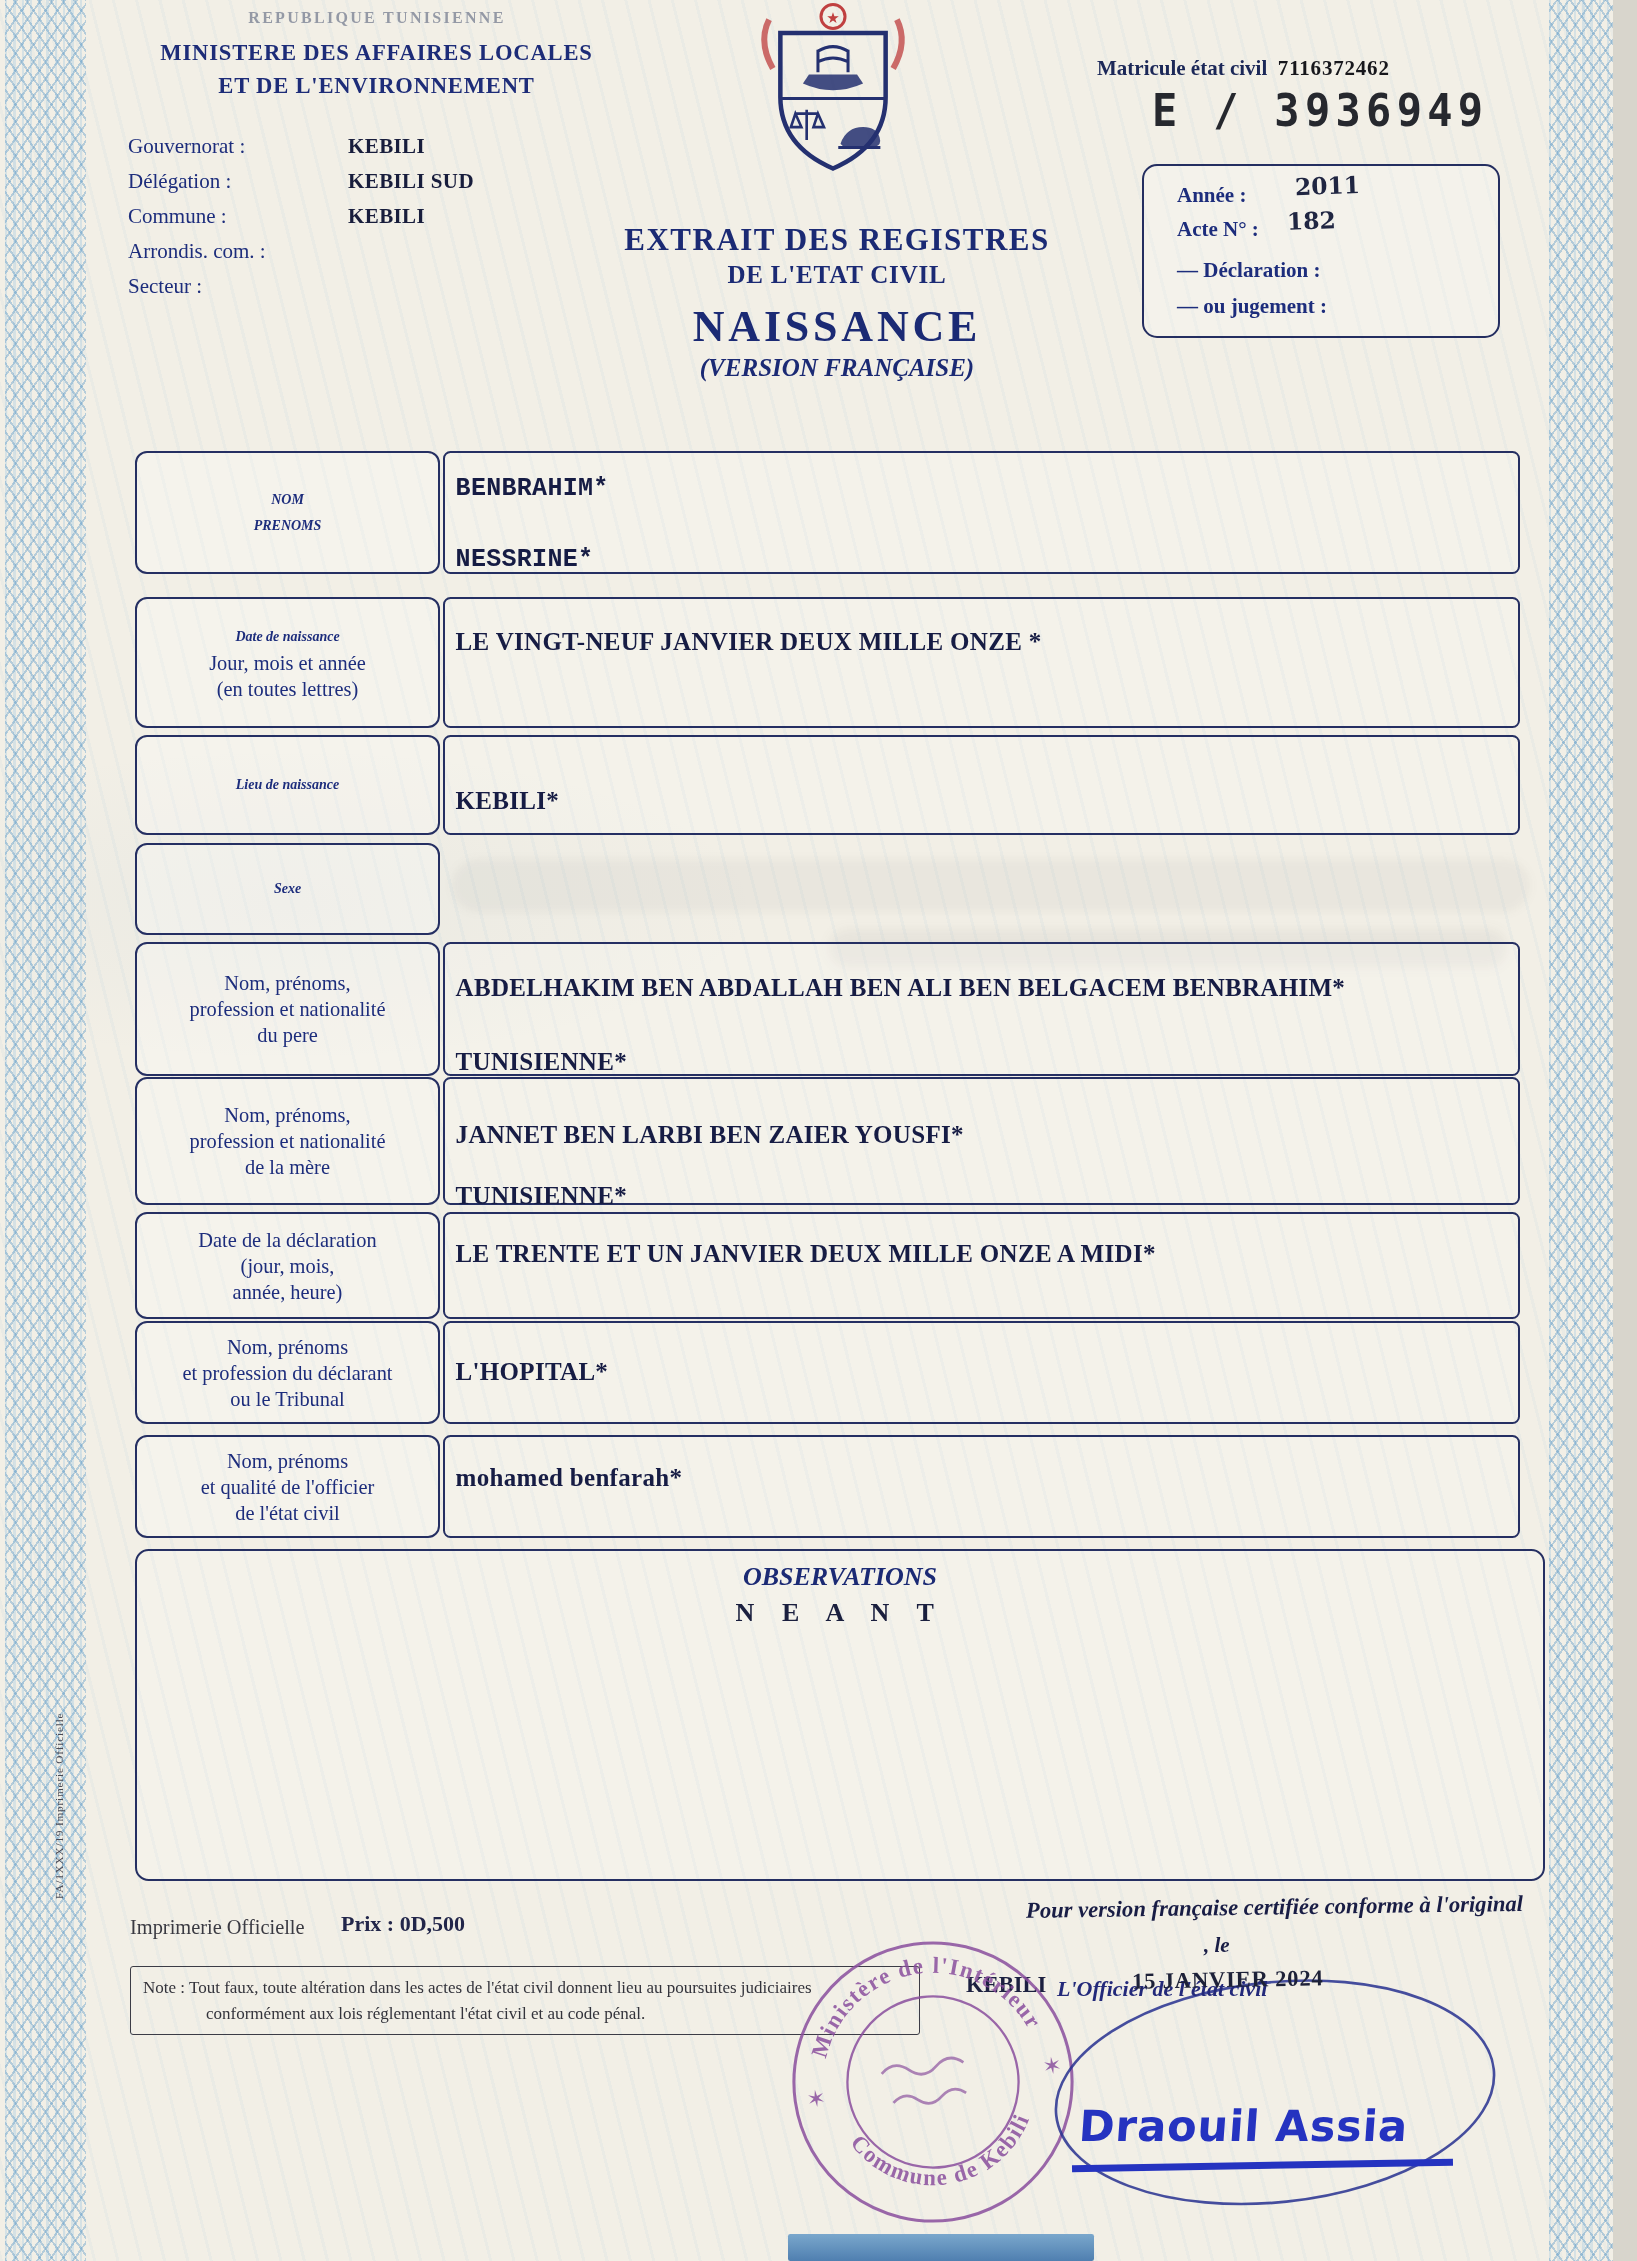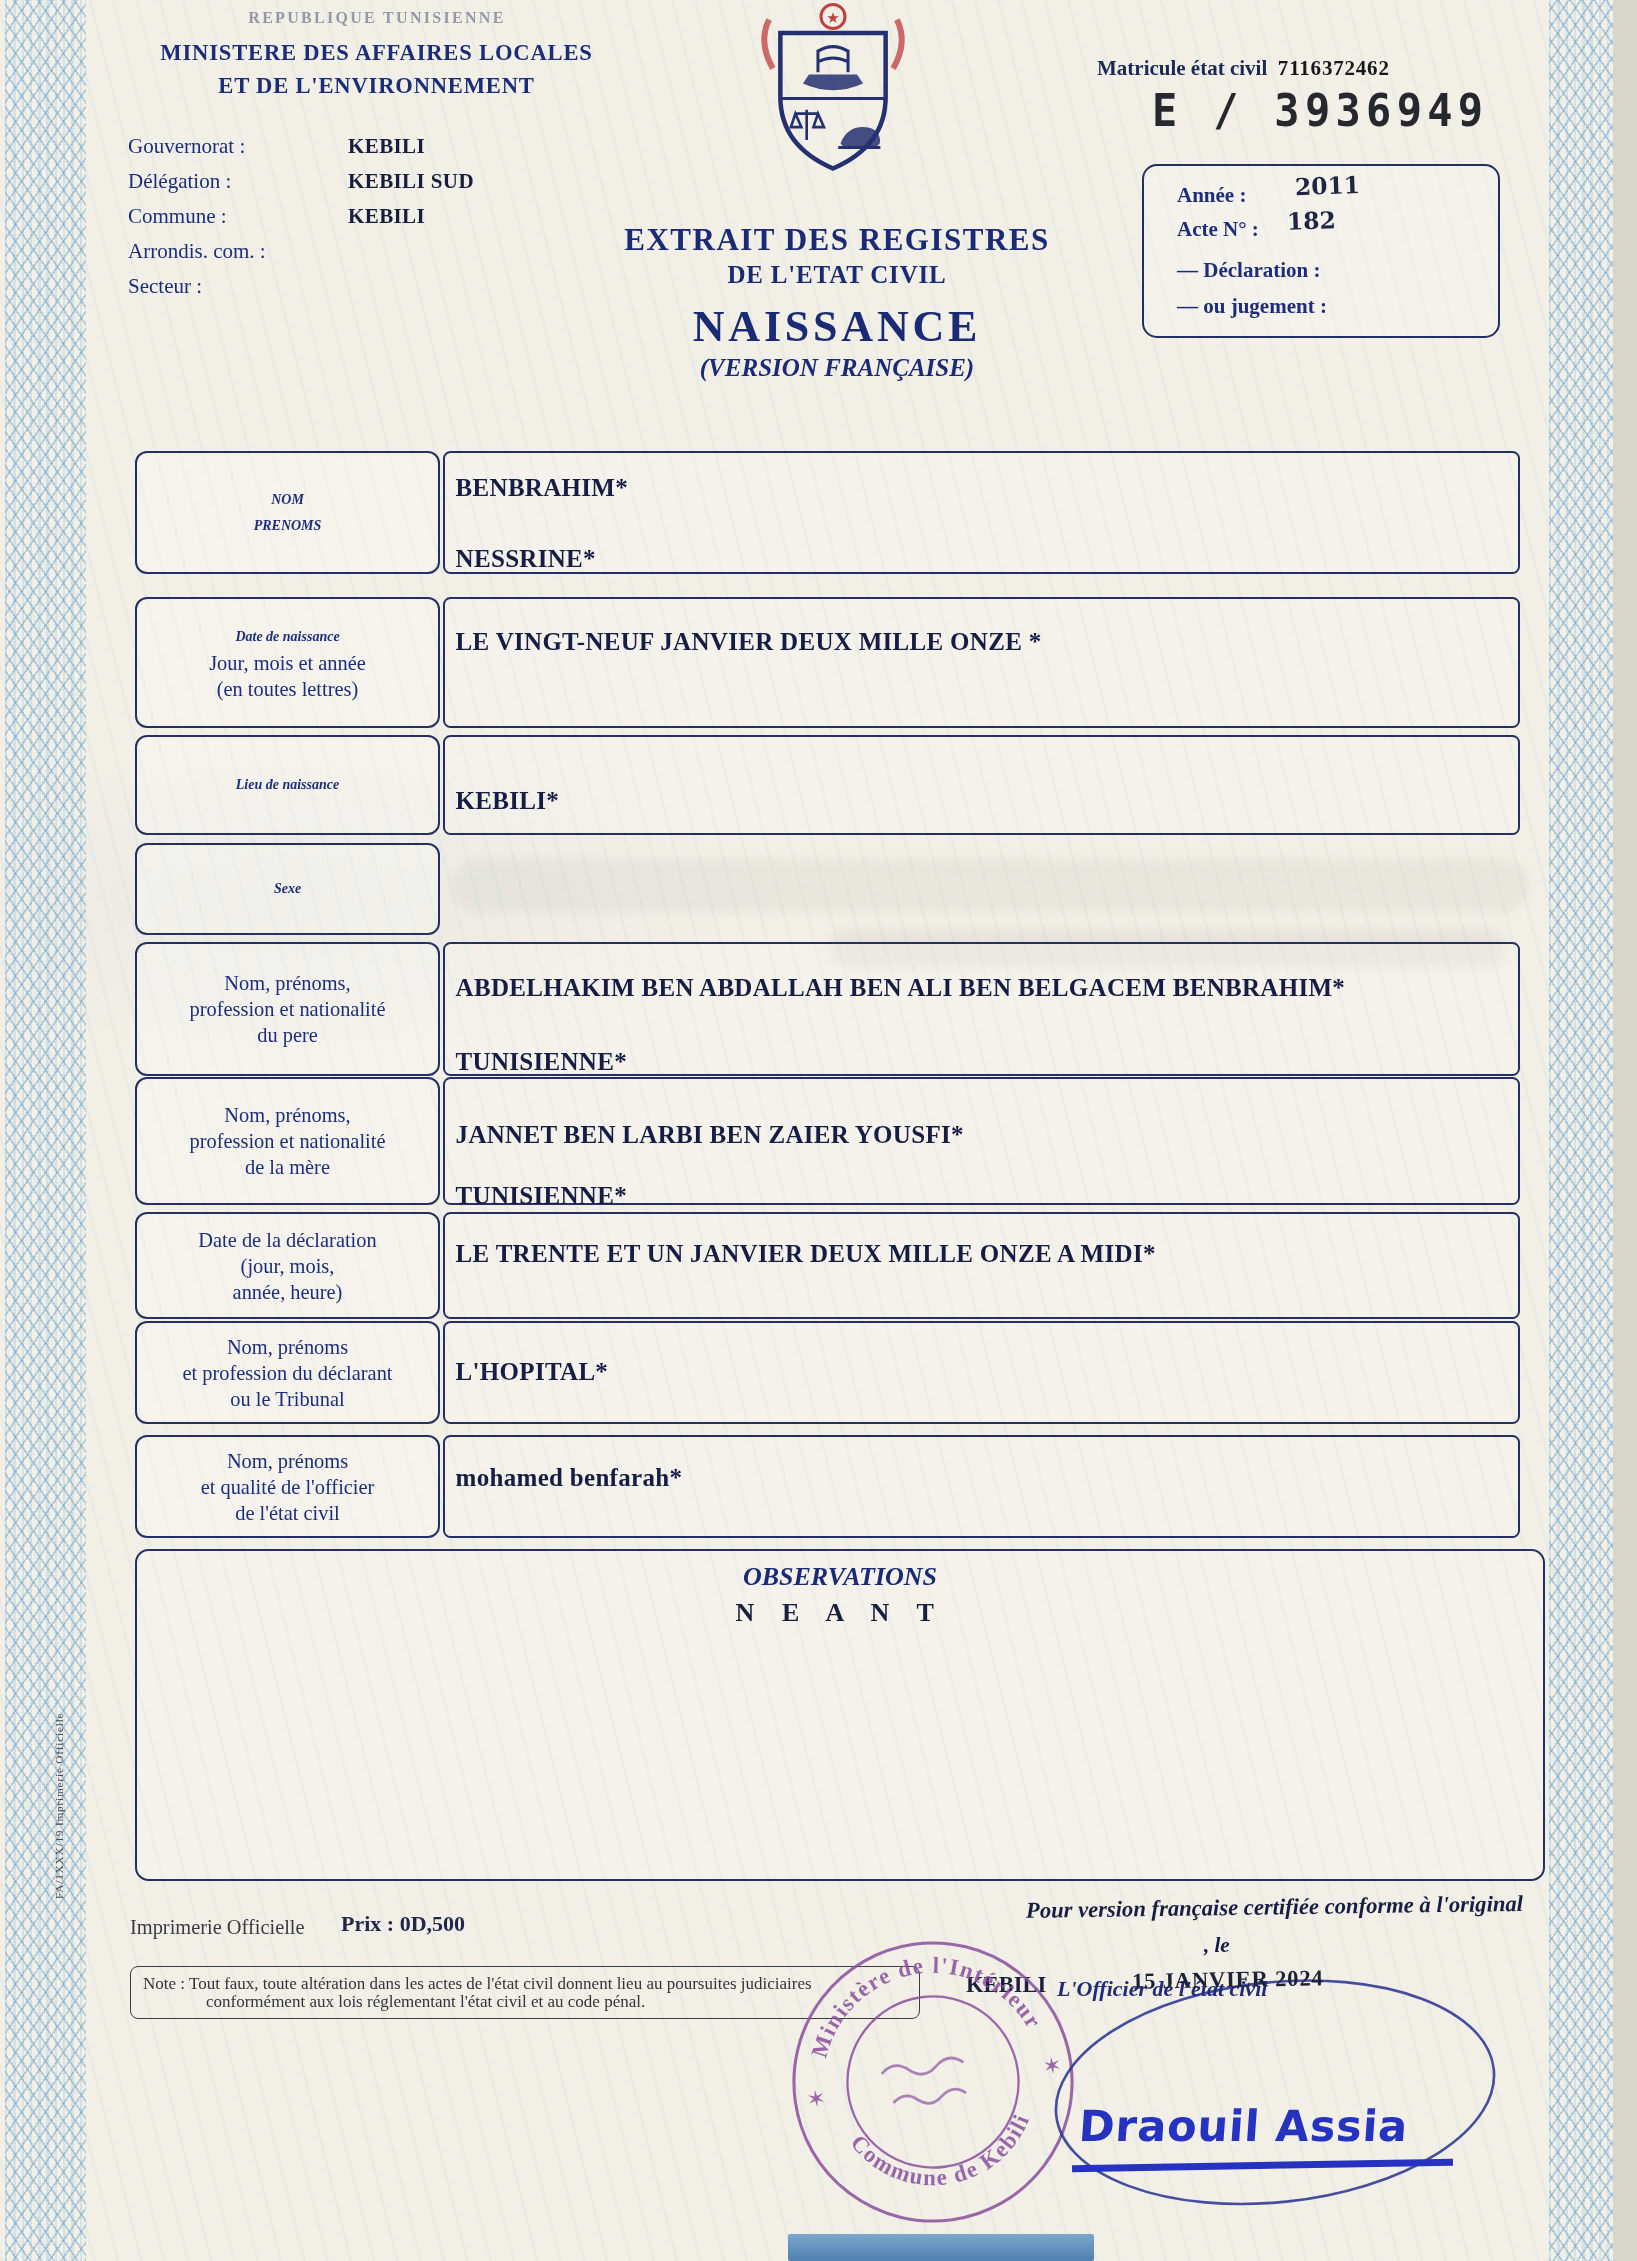--- a/index.html
+++ b/index.html
@@ -47,22 +47,22 @@
   .val{position:absolute;left:10.6px;font-weight:bold;font-size:25px;color:#161c44;letter-spacing:0.3px;white-space:nowrap;}
   .obs-box{left:135px;top:1549px;width:1406px;height:328px;border:2.6px solid #252f62;border-radius:13.6px;
            text-align:center;background:rgba(255,255,255,.18);}
   .obs-title{margin-top:10.6px;font-size:26px;font-weight:bold;font-style:italic;color:#1b2a74;}
   .obs-value{margin-top:6px;font-size:26px;font-weight:bold;letter-spacing:10.6px;color:#1a1f3e;}
   .imprimerie{left:130px;top:1916px;font-size:20.4px;color:#3a3a42;}
   .prix{left:341px;top:1911px;font-size:22px;font-weight:bold;color:#22264a;}
   .certif{left:935px;top:1895px;width:588px;text-align:right;font-size:22.6px;font-weight:bold;font-style:italic;
           color:#191d45;transform:rotate(-0.8deg);}
   .le{left:1204px;top:1933px;font-size:21px;font-weight:bold;font-style:italic;color:#191d45;}
-  .note-box{left:130px;top:1966px;width:701px;border:1.9px solid #3c3c46;border-radius:8px;padding:7.5px 12px;
-            font-size:17px;line-height:18px;color:#33333b;white-space:normal;
+  .note-box{left:130px;top:1966px;width:701px;border:1.9px solid #3c3c46;border-radius:3px;padding:7.5px 12px;
+            font-size:17px;line-height:26px;color:#33333b;white-space:normal;
             padding-left:75px;text-indent:-63px;}
   .place{left:966px;top:1972px;font-size:22.6px;font-weight:bold;color:#1c2040;}
   .officier{left:1057px;top:1976px;font-size:22px;font-weight:bold;font-style:italic;color:#23297a;z-index:2;}
   .date-stamp{left:1132px;top:1967px;font-size:22.6px;font-weight:bold;color:#1d2138;letter-spacing:0.8px;
               transform:rotate(-1deg);z-index:3;}
   .signature{left:1079px;top:2101px;font-family:"DejaVu Sans",sans-serif;font-size:43px;font-weight:bold;
              color:#2533c0;transform:skewX(-4deg);letter-spacing:0.8px;z-index:5;}
   .sig-underline{left:1072px;top:2162px;width:381px;height:6.8px;background:#2533c0;transform:rotate(-1deg);z-index:5;}
   .side-vertical{left:53px;top:1899px;transform:rotate(-90deg);transform-origin:left top;font-size:11.3px;
                  color:#4a4a55;letter-spacing:0.8px;}
@@ -144,21 +144,21 @@
     <span class="lbl" style="top:51px;">Acte N° :</span>
     <span class="hand" style="left:143px;top:41px;">182</span>
     <span class="lbl" style="top:92px;">— Déclaration :</span>
     <span class="lbl" style="top:128px;">— ou jugement :</span>
   </div>
 
   <div class="row-label" style="top:451px;height:119px;">
     <div class="b">NOM</div>
     <div class="b">PRENOMS</div>
   </div>
-  <div class="row-value" style="top:451px;height:119px;">
+  <div class="row-value" style="top:451px;height:119px;font-family:Liberation Mono, monospace;">
     <div class="val" style="top:21px;">BENBRAHIM*</div>
     <div class="val" style="top:92px;">NESSRINE*</div>
   </div>
 
   <div class="row-label" style="top:597px;height:127px;">
     <div class="b">Date de naissance</div>
     <div>Jour, mois et année</div>
     <div>(en toutes lettres)</div>
   </div>
   <div class="row-value" style="top:597px;height:127px;">

